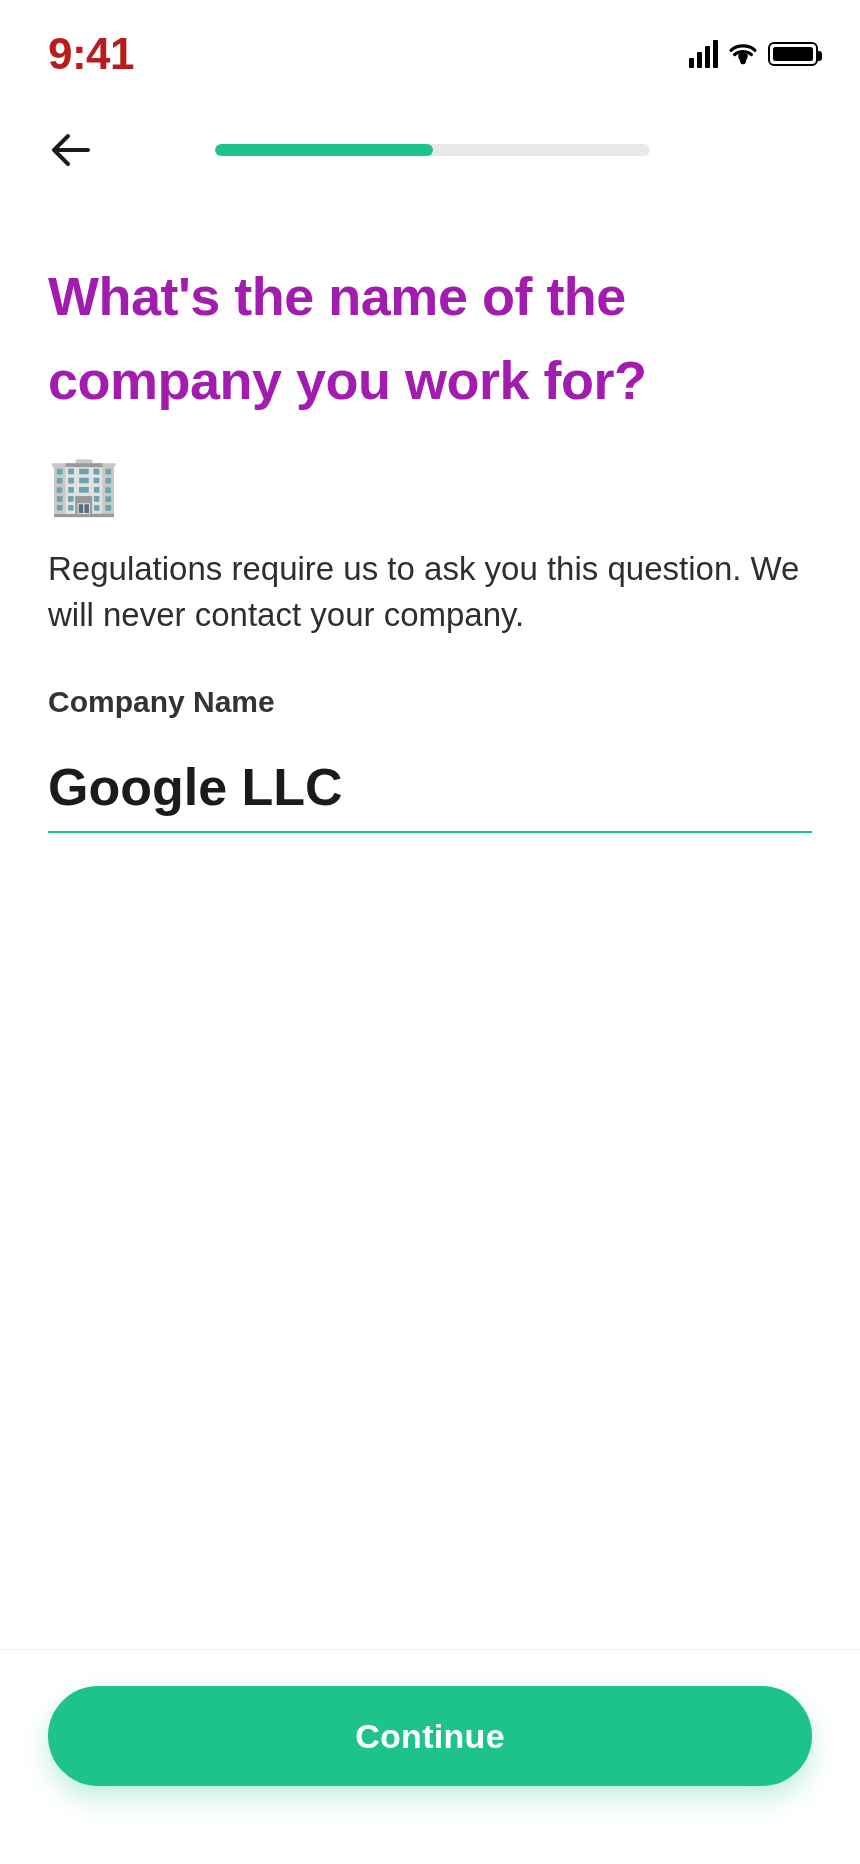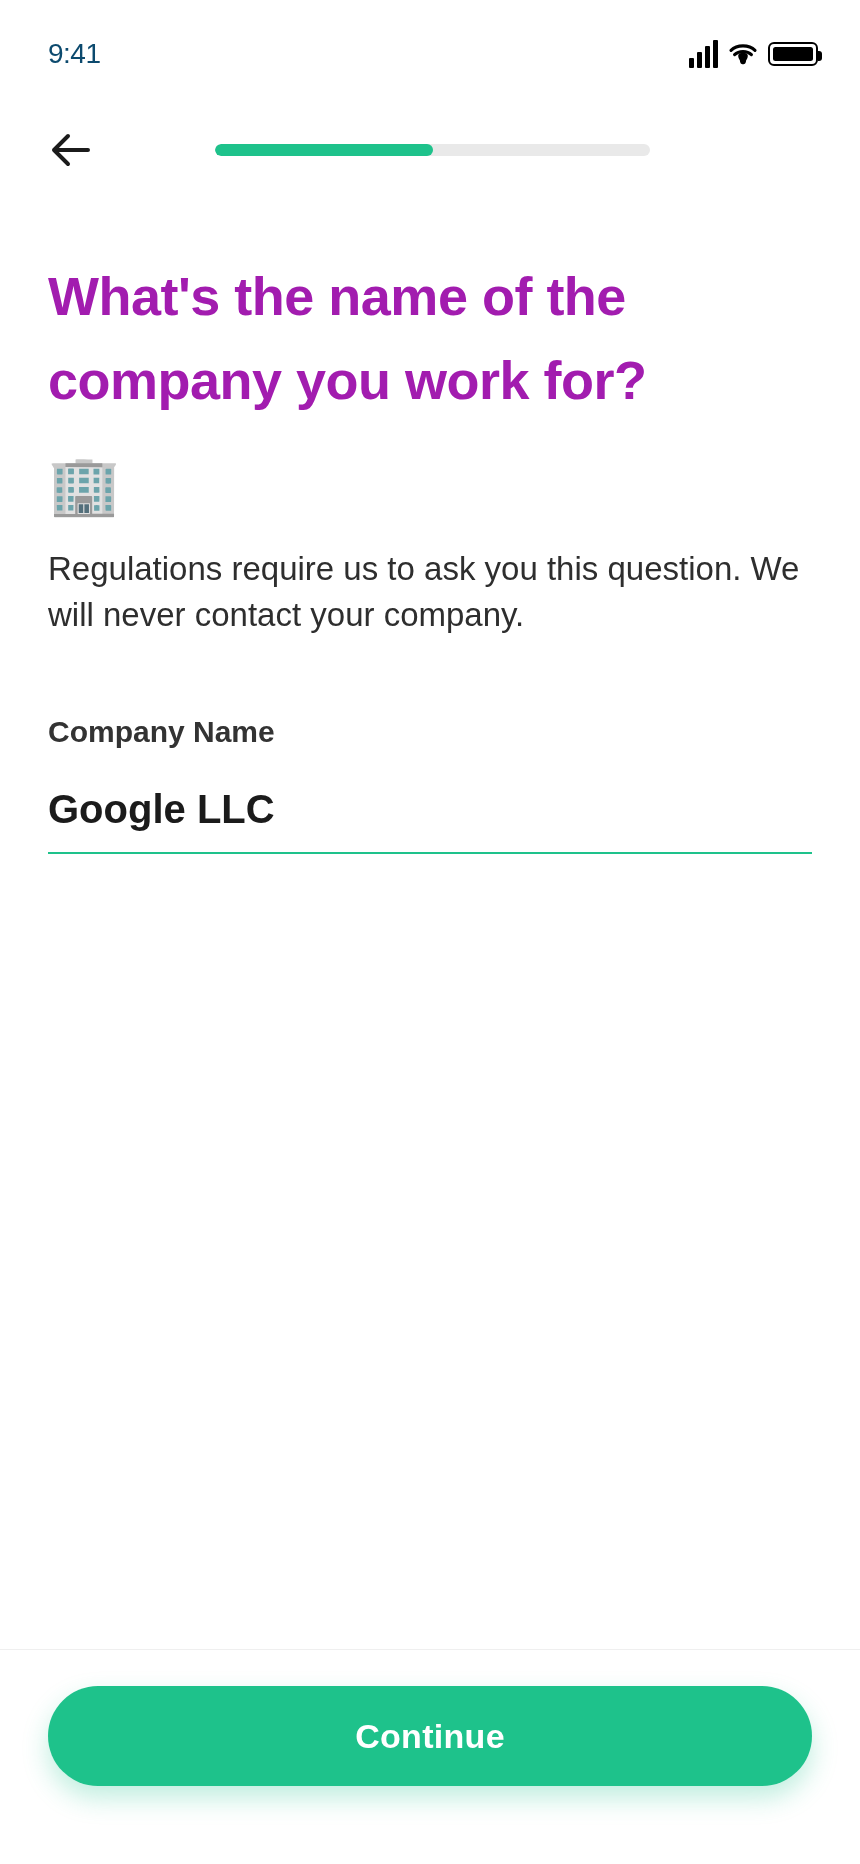--- a/index.html
+++ b/index.html
@@ -17,23 +17,23 @@
       -webkit-font-smoothing: antialiased;
     }
     .status-bar {
       display: flex;
       justify-content: space-between;
       align-items: center;
       padding: 28px 42px 0 48px;
       height: 80px;
     }
     .status-time {
-      font-size: 28px;
-      font-weight: 400;
-      color: #0c4a6e;
+      font-size: 44px;
+      font-weight: 700;
+      color: #b91c1c;
       letter-spacing: -0.5px;
     }
     .status-icons {
       display: flex;
       align-items: center;
       gap: 10px;
     }
     .signal-bars {
       display: flex;
       align-items: flex-end;
@@ -126,36 +126,36 @@
       margin-top: 18px;
     }
     .subtitle {
       margin-top: 16px;
       font-size: 33px;
       line-height: 1.38;
       color: #2e2e2e;
       font-weight: 400;
     }
     .field {
-      margin-top: 78px;
+      margin-top: 48px;
     }
     .field-label {
       font-size: 30px;
       font-weight: 600;
       color: #333333;
     }
     .text-input {
       width: 100%;
       margin-top: 28px;
       border: none;
       border-bottom: 2px solid #1ec28b;
-      font-size: 40px;
+      font-size: 52px;
       font-weight: 700;
       color: #1b1b1b;
-      padding: 10px 0 20px 0;
+      padding: 10px 0 14px 0;
       outline: none;
       background: transparent;
       font-family: inherit;
     }
 
     .footer {
       border-top: 1px solid #efefef;
       padding: 36px 48px 78px 48px;
     }
     .continue-btn {

